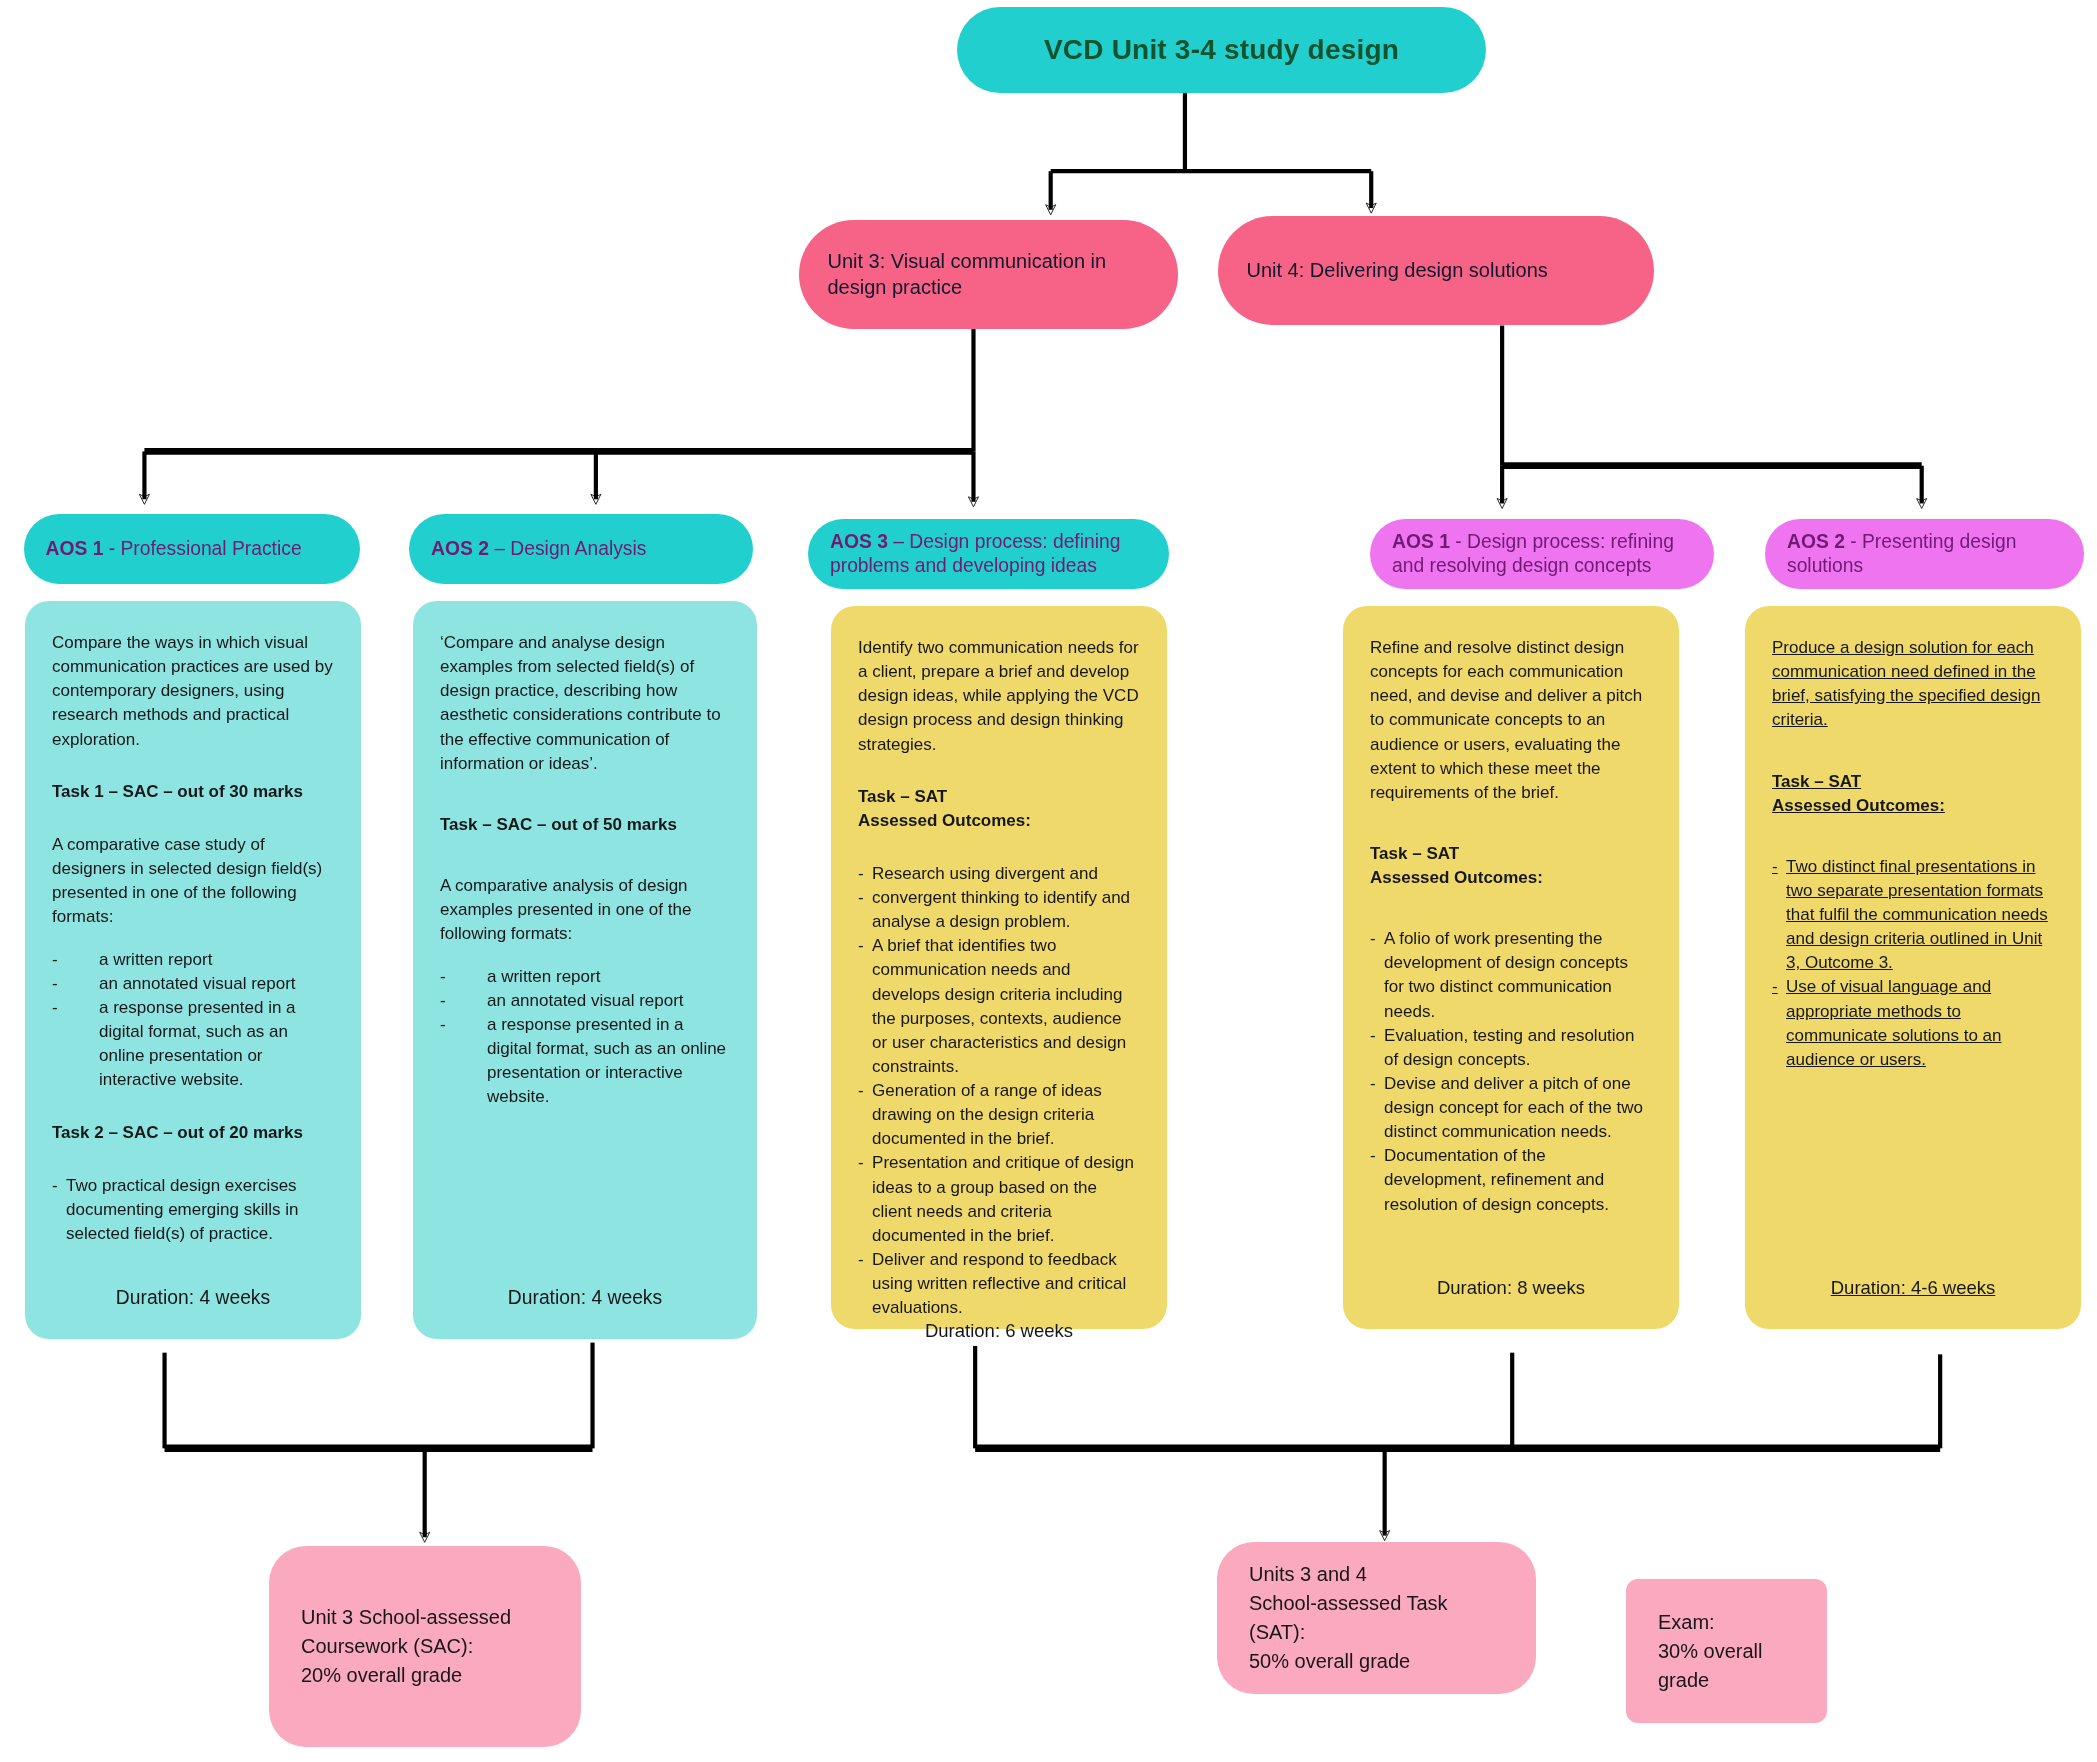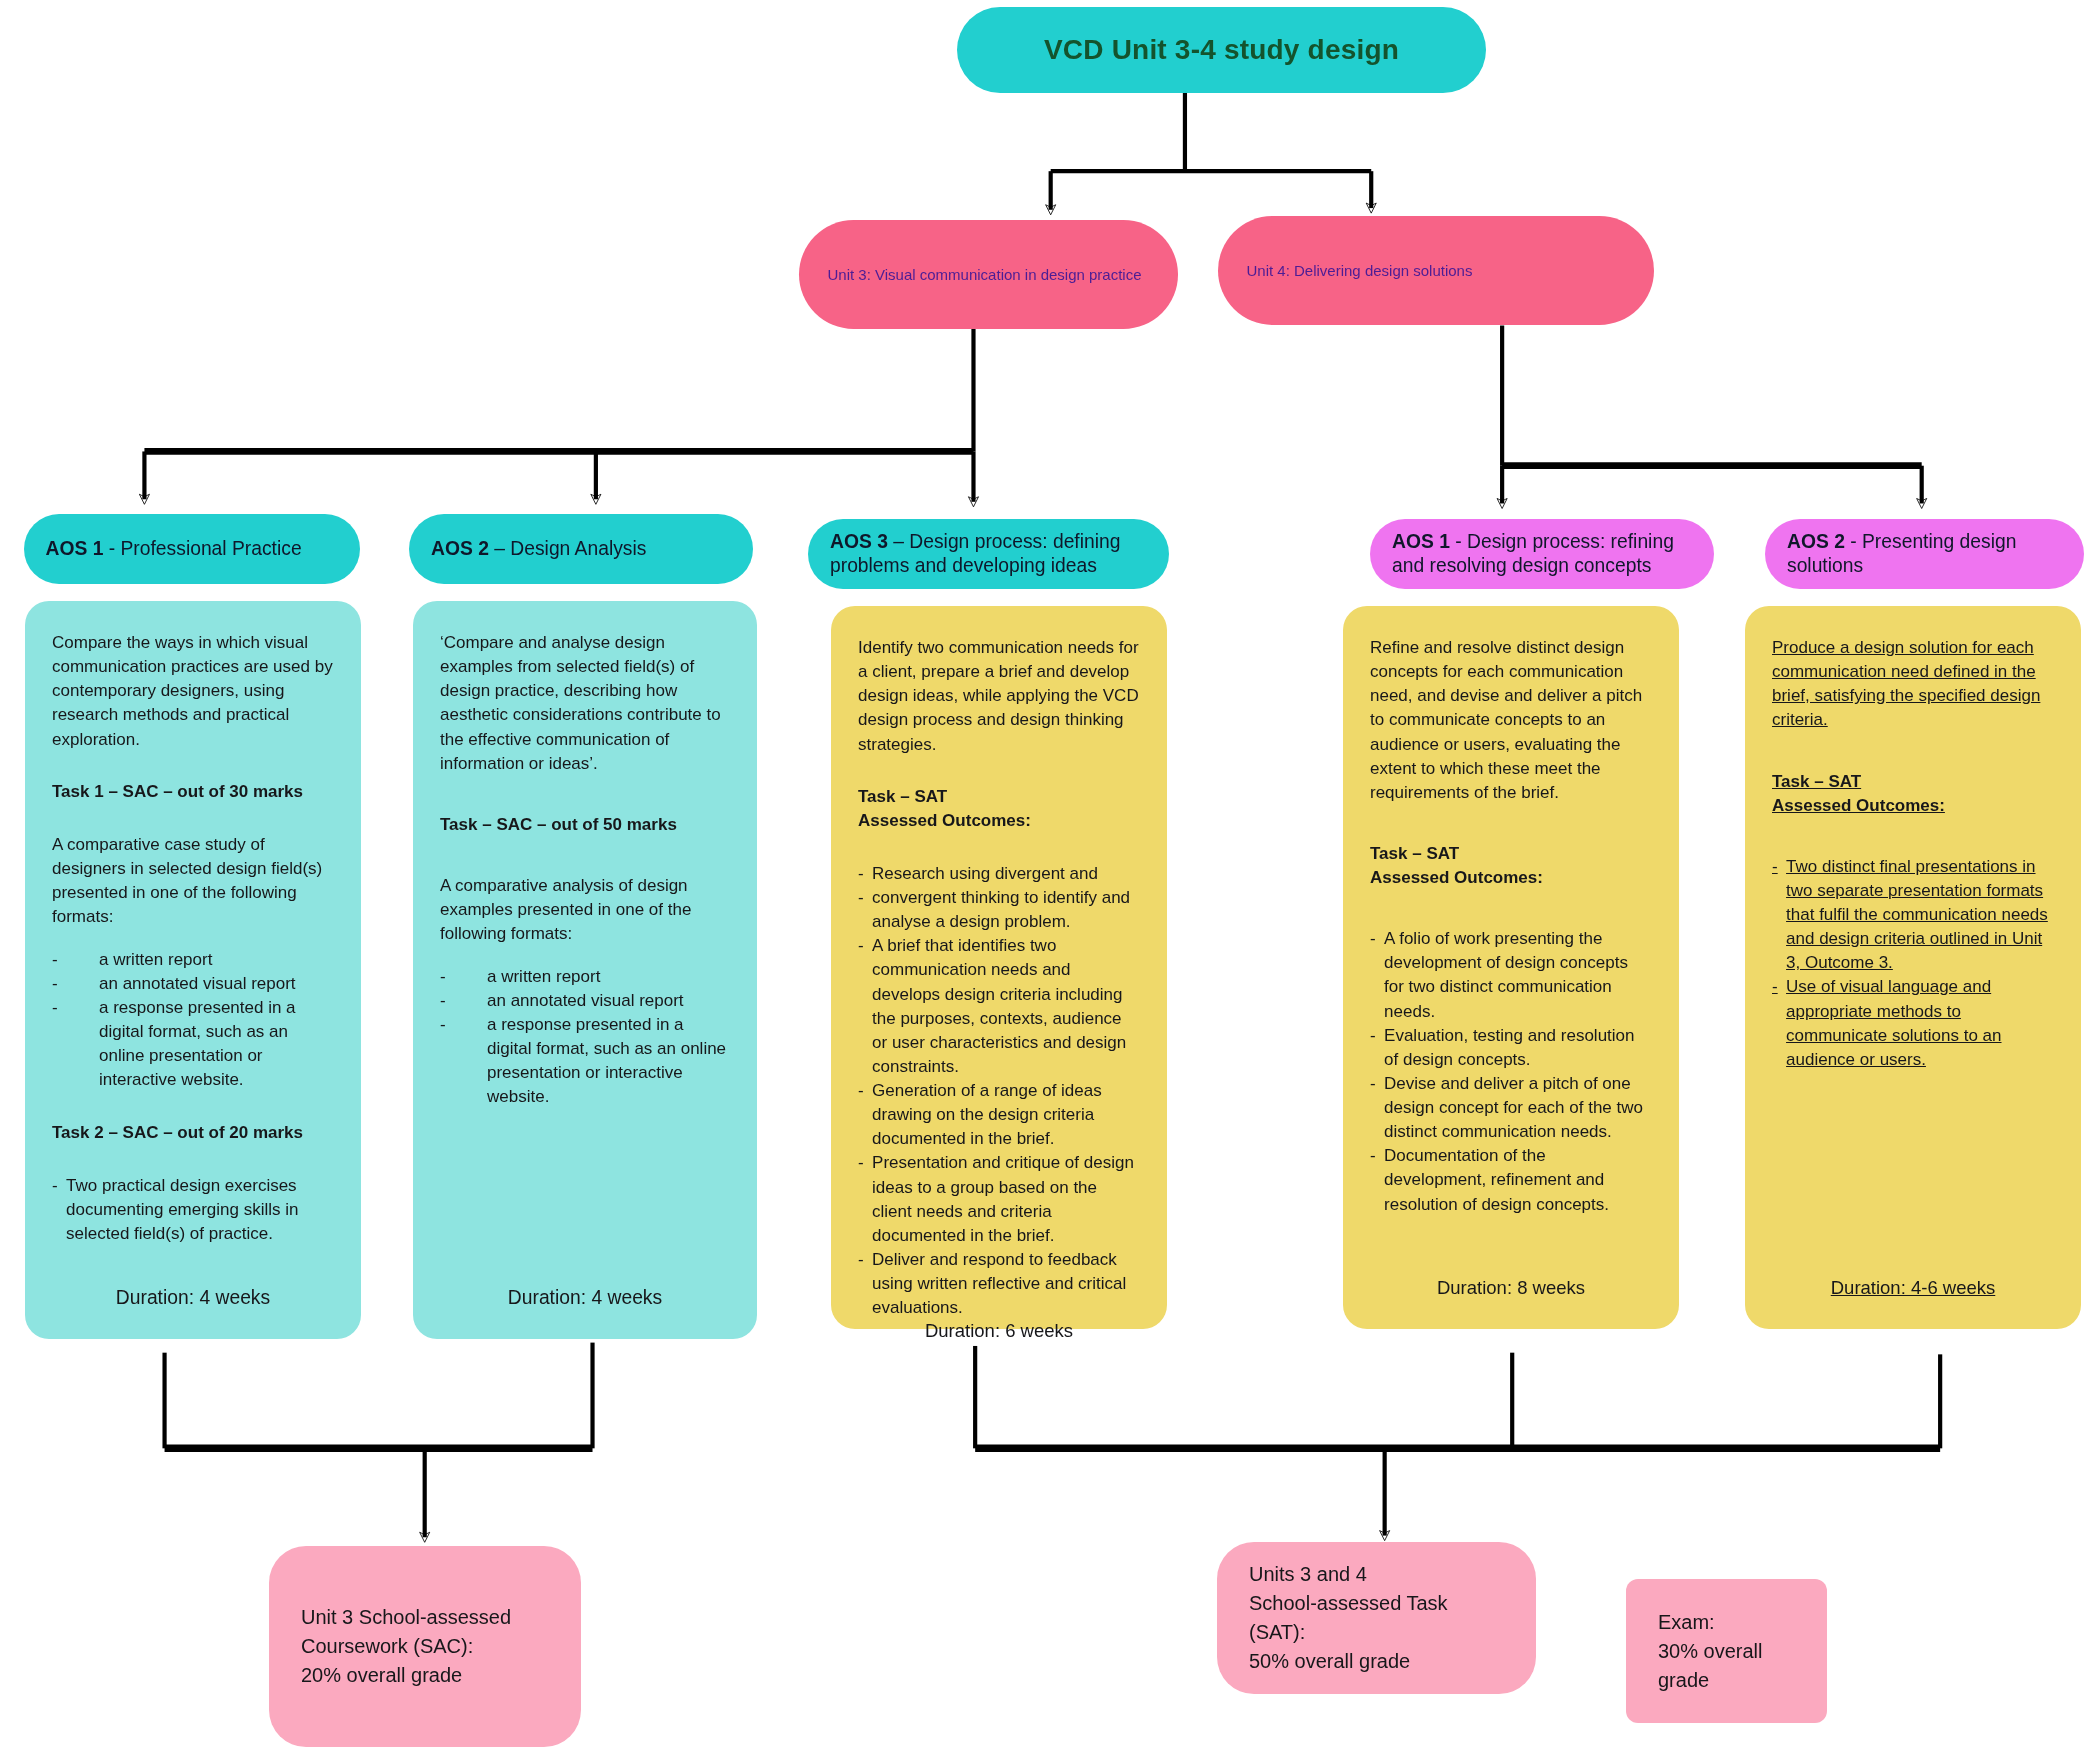--- a/index.html
+++ b/index.html
@@ -33,27 +33,27 @@
     left: 957px; top: 6.7px; width: 529px; height: 86px;
     justify-content: center;
   }
   #title-node .t {
     font-size: 28px; font-weight: 700; letter-spacing: 0.2px;
     color: #14532d;
   }
 
   
   .unit-node { height: 109px; padding: 0 28.5px; }
-  .unit-node .t { font-size: 15px; line-height: 1.28; color: #4c1d95; }
+  .unit-node .t { font-size: 20px; line-height: 1.28; color: #0f172a; }
   #unit3-node { left: 799px; top: 220px; width: 379px; }
   #unit4-node { left: 1218px; top: 216px; width: 436px; }
 
   
   .aos-node { height: 70px; padding: 0 22px; }
-  .aos-node .t { font-size: 19.3px; line-height: 1.25; color: #0f172a; }
+  .aos-node .t { font-size: 19.3px; line-height: 1.25; color: #701a75; }
   .aos-node .t b { font-weight: 700; }
   #aos-u3-1 { left: 23.5px;   top: 514px; width: 336px; }
   #aos-u3-2 { left: 409px;  top: 514px; width: 344px; }
   #aos-u3-3 { left: 808px;  top: 519px; width: 361px; }
   #aos-u4-1 { left: 1370px; top: 519px; width: 344px; }
   #aos-u4-2 { left: 1765px; top: 519px; width: 319px; }
 
   
   .panel {
     position: absolute;

